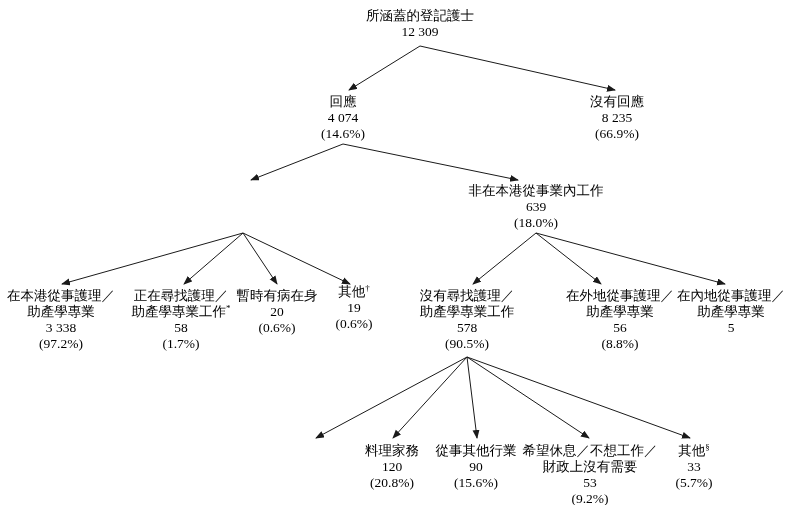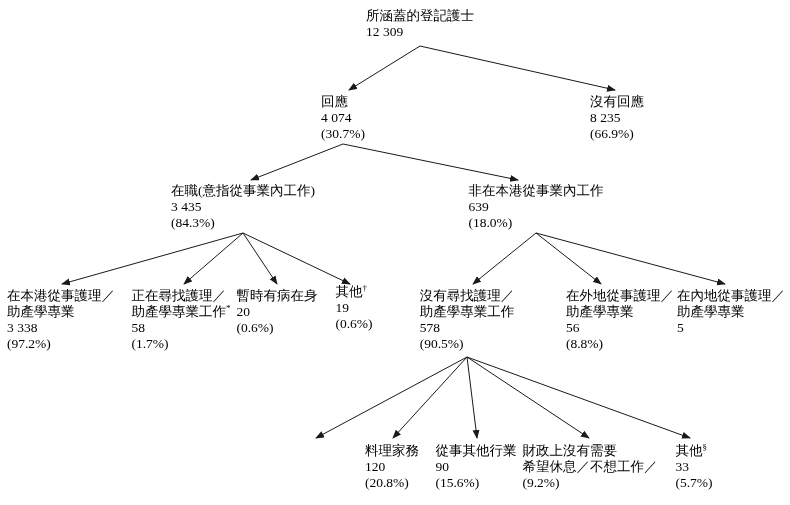--- a/index.html
+++ b/index.html
@@ -4,21 +4,21 @@
 <style>
   html,body{margin:0;padding:0;background:#ffffff;}
   body{
     width:790px;height:505px;
     font-family:"Liberation Serif","DejaVu Serif",serif;
     color:#000;
   }
   .canvas{position:relative;width:790px;height:505px;overflow:hidden;background:#fff;}
   svg.connectors{position:absolute;left:0;top:0;width:790px;height:505px;}
   svg.connectors line{stroke:#1a1a1a;stroke-width:1;}
-  .node{position:absolute;transform:translateX(-50%);text-align:left;}
+  .node{position:absolute;transform:translateX(-50%);text-align:center;}
   .nline{font-size:13.5px;line-height:16px;white-space:nowrap;}
   .nline sup{font-size:9px;line-height:0;}
 </style>
 </head>
 <body>
 
 <div class="canvas">
 
   <svg class="connectors">
     <defs>
@@ -50,34 +50,29 @@
   </svg>
 
   <div class="node" style="left:420px;top:8px">
     <div class="nline">所涵蓋的登記護士</div>
     <div class="nline">12 309</div>
   </div>
 
   <div class="node" style="left:343px;top:94px">
     <div class="nline">回應</div>
     <div class="nline">4 074</div>
-    <div class="nline">(30.7%)</div>
+    <div class="nline">(14.6%)</div>
   </div>
 
   <div class="node" style="left:617px;top:94px">
     <div class="nline">沒有回應</div>
     <div class="nline">8 235</div>
     <div class="nline">(66.9%)</div>
   </div>
 
-  <div class="node" style="left:243px;top:183px">
-    <div class="nline">在職(意指從事業內工作)</div>
-    <div class="nline">3 435</div>
-    <div class="nline">(84.3%)</div>
-  </div>
 
   <div class="node" style="left:536px;top:183px">
     <div class="nline">非在本港從事業內工作</div>
     <div class="nline">639</div>
     <div class="nline">(18.0%)</div>
   </div>
 
   <div class="node" style="left:61px;top:288px">
     <div class="nline">在本港從事護理／</div>
     <div class="nline">助產學專業</div>
@@ -131,22 +126,23 @@
     <div class="nline">(20.8%)</div>
   </div>
 
   <div class="node" style="left:476px;top:443px">
     <div class="nline">從事其他行業</div>
     <div class="nline">90</div>
     <div class="nline">(15.6%)</div>
   </div>
 
   <div class="node" style="left:590px;top:443px">
+    <div class="nline">希望休息／不想工作／</div>
     <div class="nline">財政上沒有需要</div>
-    <div class="nline">希望休息／不想工作／</div>
+    <div class="nline">53</div>
     <div class="nline">(9.2%)</div>
   </div>
 
   <div class="node" style="left:694px;top:443px">
     <div class="nline"><span>其他</span><sup>§</sup></div>
     <div class="nline">33</div>
     <div class="nline">(5.7%)</div>
   </div>
 
 </div>

